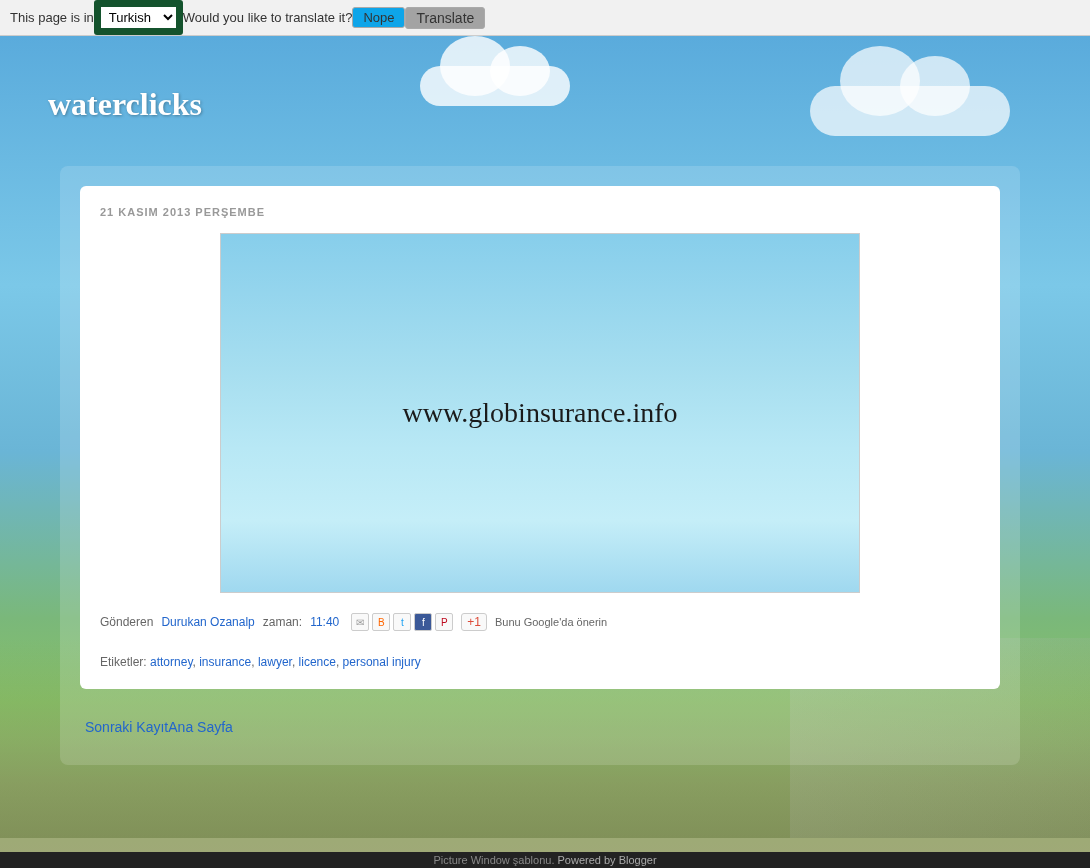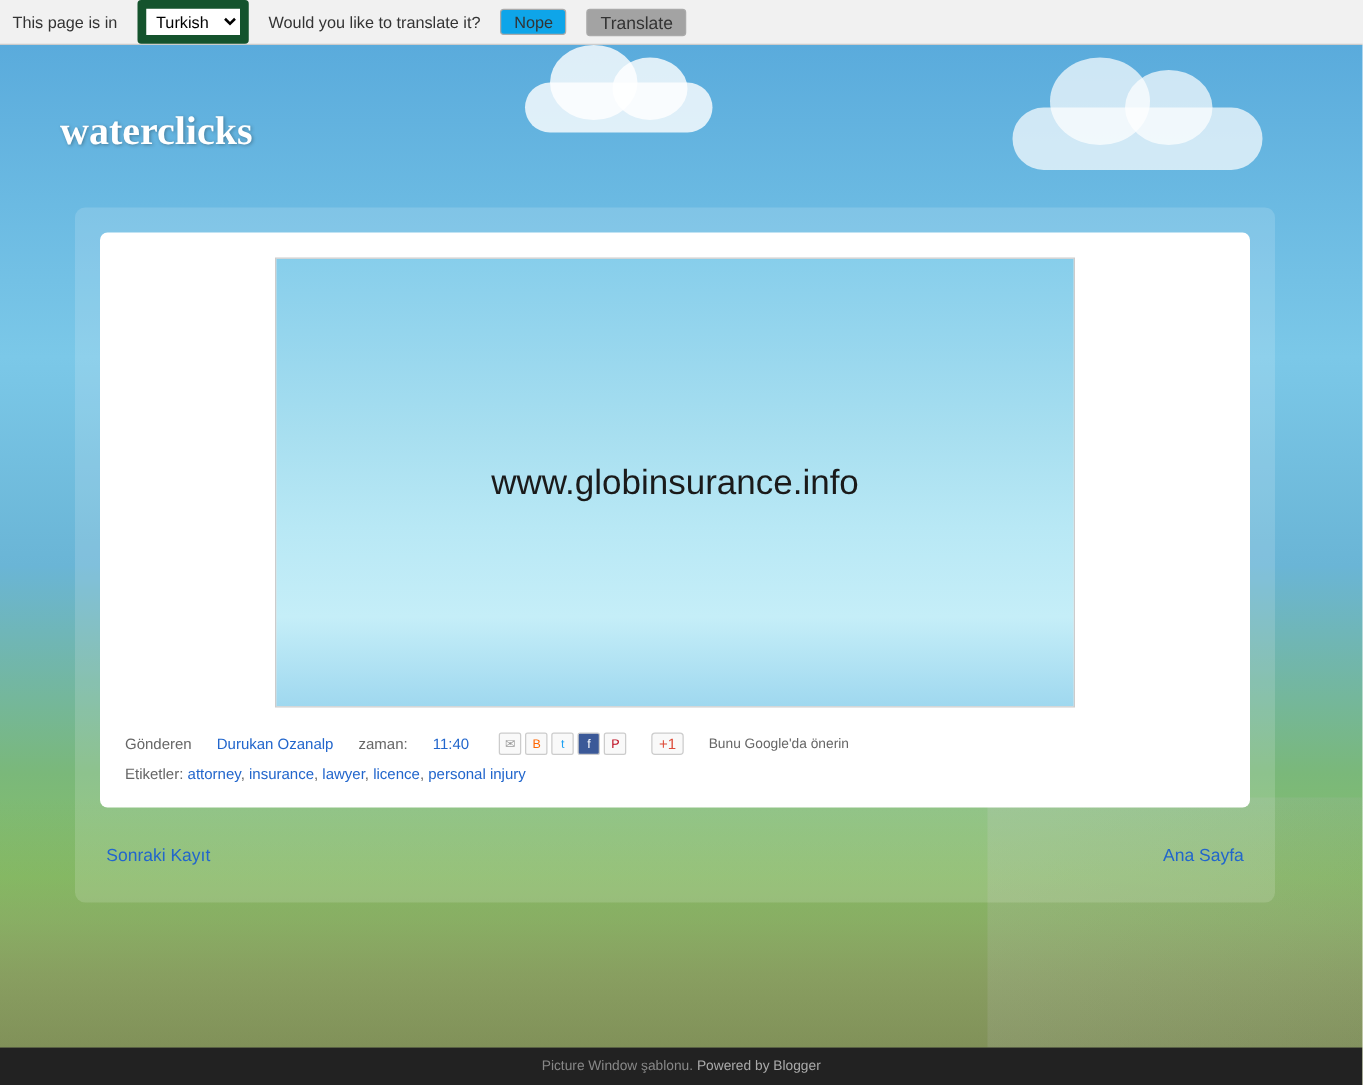--- a/index.html
+++ b/index.html
@@ -9,21 +9,21 @@
     #translate-bar {
       position: fixed;
       top: 0;
       left: 0;
       width: 100%;
       background: #f1f1f1;
       border-bottom: 1px solid #ccc;
       padding: 4px 10px;
       display: flex;
       align-items: center;
-      gap: 16px;
+      gap: 0;
       z-index: 1000;
       font-size: 13px;
       color: #333;
       height: 36px;
     }
     #translate-bar select {
       border: 7px solid #14532d;
       background: #fff;
       padding: 2px 4px;
       font-size: 13px;
@@ -151,31 +151,31 @@
       display: flex;
       align-items: center;
       justify-content: center;
       margin: 0 auto 20px auto;
       border: 1px solid #ccc;
     }
 
     .ad-url {
       font-size: 28px;
       color: #1a1a1a;
-      font-family: Liberation Sans, sans-serif;
+      font-family: Liberation Serif, serif;
     }
 
     
     .post-meta {
       font-size: 12px;
       color: #666;
-      margin-bottom: 8px;
-      display: flex;
-      align-items: center;
-      gap: 20px;
+      margin-bottom: 24px;
+      display: flex;
+      align-items: center;
+      gap: 8px;
       flex-wrap: wrap;
     }
     .post-meta .author-link {
       color: #2266cc;
       text-decoration: none;
     }
     .post-meta .time-link {
       color: #2266cc;
       text-decoration: none;
     }
@@ -233,38 +233,37 @@
       color: #666;
     }
     .post-tags a {
       color: #2266cc;
       text-decoration: none;
     }
 
     
     .post-nav {
       display: flex;
-      justify-content: space-between;
+      justify-content: flex-start;
       padding: 10px 5px;
-      gap: 20px;
     }
     .post-nav a {
       color: #2266cc;
       text-decoration: none;
       font-size: 14px;
     }
 
     
     .bottom-bar {
       position: absolute;
       bottom: 0;
       left: 0;
       width: 100%;
       background: #222;
-      height: 30px;
+      height: 16px;
       display: flex;
       align-items: center;
       justify-content: center;
     }
     .bottom-bar-text {
       color: #888;
       font-size: 11px;
     }
     .bottom-bar-text a {
       color: #aaa;
@@ -313,20 +312,21 @@
 
   <div class="ground-overlay"></div>
   <div class="road-overlay"></div>
 
   <div class="site-title">waterclicks</div>
 
   <div class="main-content">
 
     <div class="post-container">
 
+      <div class="post-date">21 KASIM 2013 PERŞEMBE</div>
 
       <div class="ad-image">
         <span class="ad-url">www.globinsurance.info</span>
       </div>
 
       <div class="post-meta">
         <span>Gönderen</span>
         <a href="#" class="author-link">Durukan Ozanalp</a>
         <span>zaman:</span>
         <a href="#" class="time-link">11:40</a>

